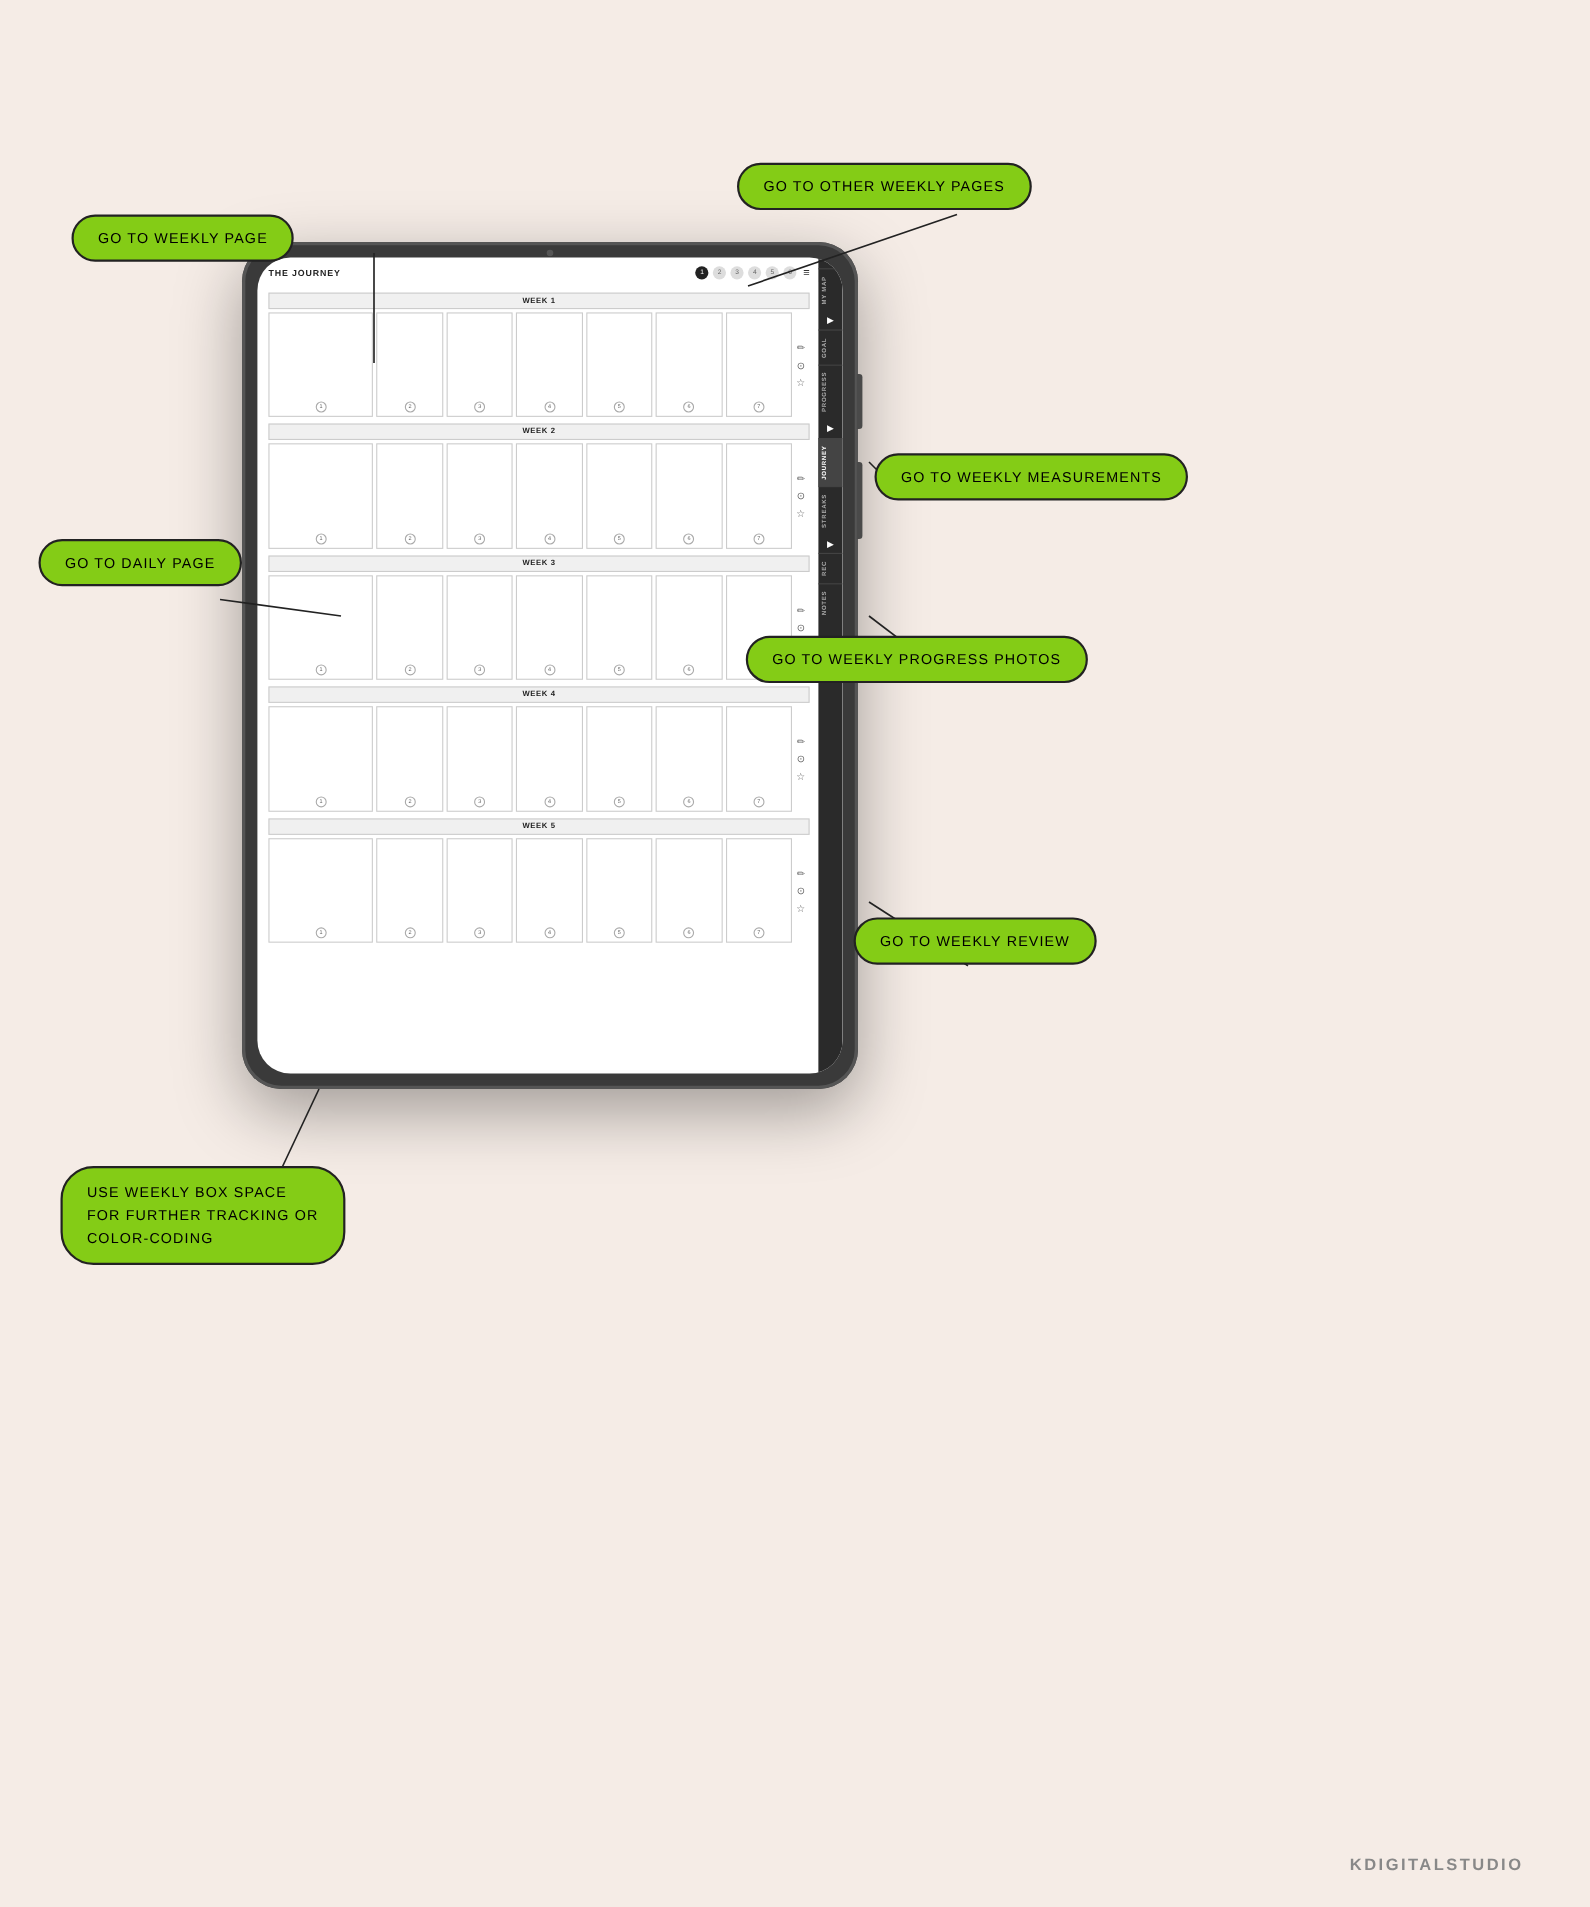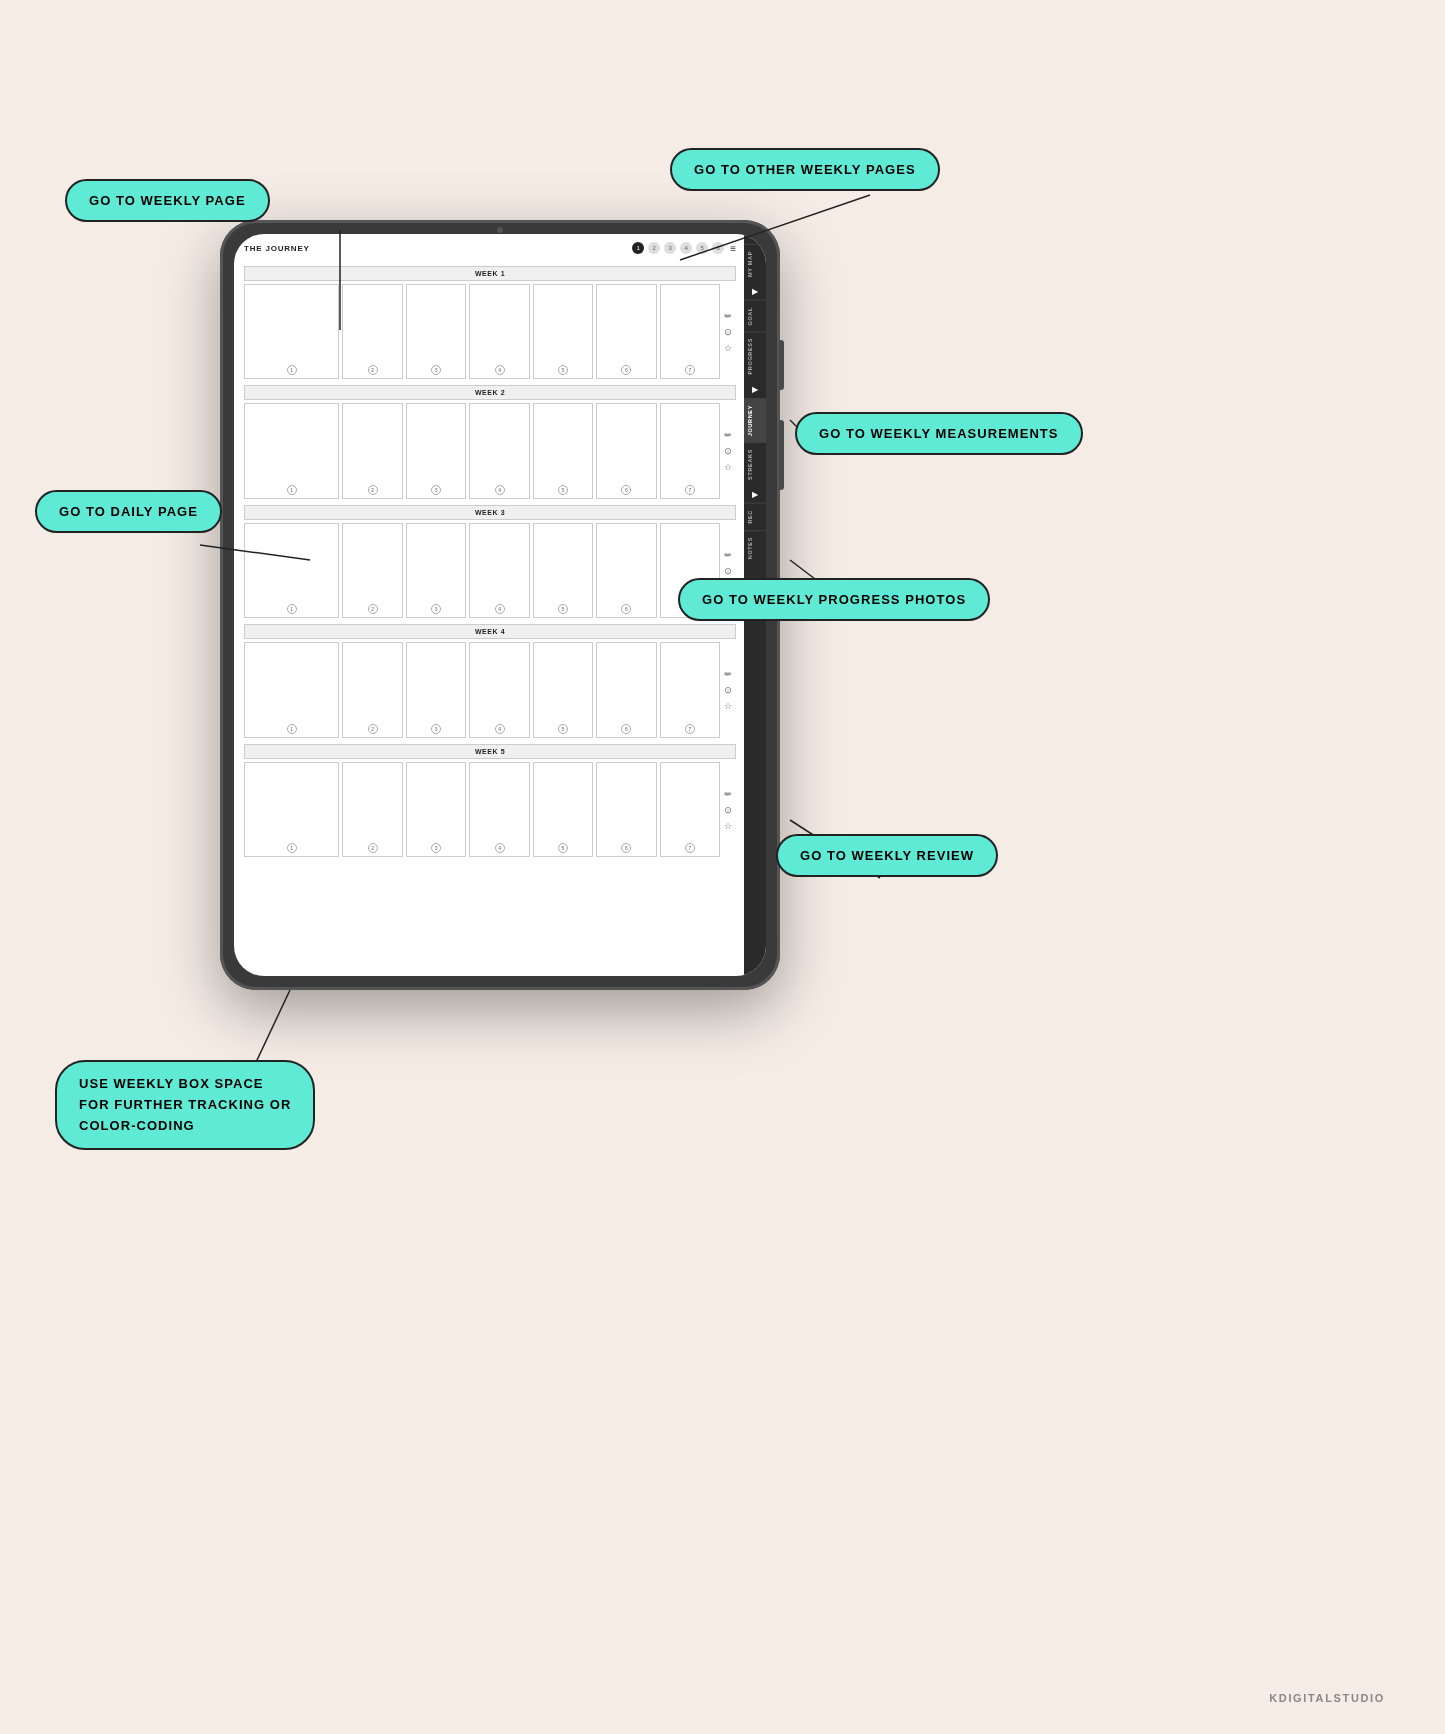--- a/index.html
+++ b/index.html
@@ -8,26 +8,26 @@
       height: 1734px;
       background-color: #f5ece6;
       font-family: 'Arial', sans-serif;
       position: relative;
       overflow: hidden;
     }
 
     
     .callout {
       position: absolute;
-      background: #5eead4;
+      background: #84cc16;
       border: 2px solid #222;
       border-radius: 30px;
       padding: 12px 22px;
       font-size: 13px;
-      font-weight: 700;
+      font-weight: 400;
       letter-spacing: 0.08em;
       text-transform: uppercase;
       white-space: nowrap;
       z-index: 10;
     }
 
     
     .connector-svg {
       position: absolute;
       top: 0; left: 0;
@@ -258,21 +258,21 @@
       font-size: 8px;
       padding: 4px 0;
       cursor: pointer;
     }
 
     
     .brand {
       position: absolute;
       bottom: 30px;
       right: 60px;
-      font-size: 11px;
+      font-size: 15px;
       font-weight: 700;
       letter-spacing: 0.15em;
       color: #888;
       text-transform: uppercase;
     }
   </style>
 </head>
 <body>
 
 <svg class="connector-svg" xmlns="http://www.w3.org/2000/svg">
@@ -285,21 +285,21 @@
 
   <line x1="820" y1="450" x2="790" y2="420" stroke="#222" stroke-width="1.5"></line>
 
   <line x1="840" y1="598" x2="790" y2="560" stroke="#222" stroke-width="1.5"></line>
 
   <line x1="880" y1="878" x2="790" y2="820" stroke="#222" stroke-width="1.5"></line>
 
   <line x1="250" y1="1075" x2="290" y2="990" stroke="#222" stroke-width="1.5"></line>
 </svg>
 
-<div class="callout" style="top: 179px; left: 65px;">GO TO WEEKLY PAGE</div>
+<div class="callout" style="top: 195px; left: 65px;">GO TO WEEKLY PAGE</div>
 
 <div class="callout" style="top: 148px; left: 670px;">GO TO OTHER WEEKLY PAGES</div>
 
 <div class="callout" style="top: 490px; left: 35px;">GO TO DAILY PAGE</div>
 
 <div class="callout" style="top: 412px; left: 795px; text-align: center;">GO TO WEEKLY MEASUREMENTS</div>
 
 <div class="callout" style="top: 578px; left: 678px;">GO TO WEEKLY PROGRESS PHOTOS</div>
 
 <div class="callout" style="top: 834px; left: 776px;">GO TO WEEKLY REVIEW</div>

